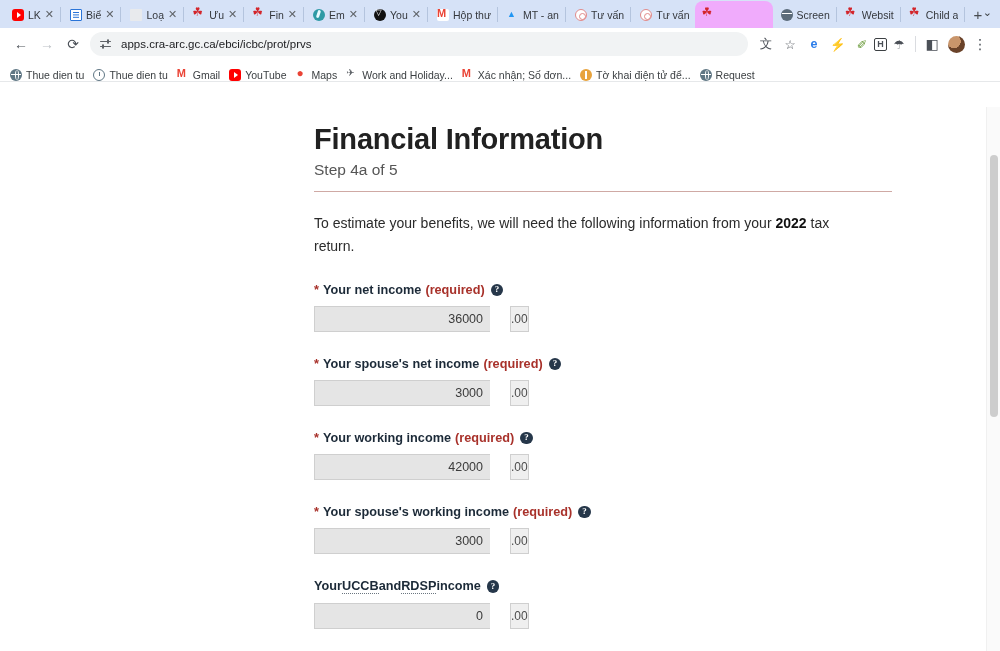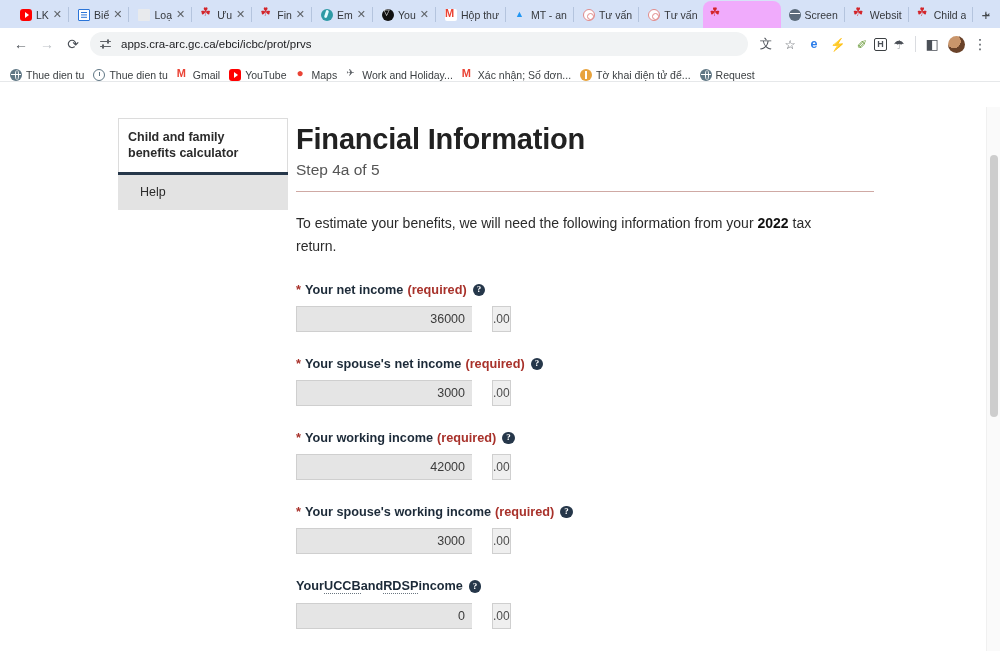--- a/index.html
+++ b/index.html
@@ -9,21 +9,21 @@
     font-family:"Liberation Sans", sans-serif;
     background:#ffffff;
     overflow:hidden;
   }
 
   
   #browser { width:1000px; height:651px; position:relative; background:#fff; }
 
   .tabstrip {
     height:28px; background:#d6e2f7; display:flex; align-items:flex-end;
-    padding:0 0 0 12px; position:relative;
+    padding:0 0 0 4px; position:relative;
   }
 
   .tab {
     height:27px; display:flex; align-items:center; gap:4px;
     padding:0 5px 0 8px; font-size:10.5px; color:#35383d;
     position:relative; flex:0 0 auto; max-width:74px; min-width:54px;
     border-radius:8px 8px 0 0; overflow:hidden; white-space:nowrap;
   }
   .tab.active { background:#f0abfc; color:#1f2328; max-width:78px;gap:34px; }
   .tab .tlabel { overflow:hidden; text-overflow:clip; flex:1 1 auto; }
@@ -114,21 +114,21 @@
   .sidebar { position:absolute; left:118px; top:11px; width:170px; }
   .side-title {
     background:#ffffff; border:1px solid #dcdcdc; border-bottom:none;
     padding:10px 12px 11px 9px; font-size:12.5px; font-weight:bold; color:#2b2b2b; line-height:1.28;
   }
   .side-rule { height:3px; background:#26374a; }
   .side-item {
     background:#e3e3e3; padding:10px 12px 11px 22px; font-size:12.5px; color:#2b2b2b;
   }
 
-  .content { position:absolute; left:296px; top:0; width:600px; }
+  .content { position:absolute; left:314px; top:0; width:600px; }
   h1.fin-title {
     font-size:29px; font-weight:bold; color:#212121; margin:0; padding:16px 0 0 0;
     letter-spacing:-0.2px; line-height:1.12;
   }
   .step-line { font-size:15.5px; color:#555; margin:6px 0 0 0; }
   .title-rule { height:1px; background:#cfa9a4; margin:12px 0 0 0; width:578px; }
   .intro { font-size:14px; color:#2b2b2b; line-height:1.62; margin:20px 0 0 0; width:555px; }
   .intro b { font-weight:bold; color:#111; }
 
   .fieldgroup { margin-top:25px; }
@@ -329,25 +329,20 @@
     </div>
     <div class="bm">
       <span class="bmico bm-globe"></span>
       <span>Request</span>
     </div>
   </div>
 
   <div class="page">
     <div class="page-inner">
 
-      <div class="sidebar">
-        <div class="side-title">Child and family benefits calculator</div>
-        <div class="side-rule"></div>
-        <div class="side-item">Help</div>
-      </div>
 
       <div class="content">
         <h1 class="fin-title">Financial Information</h1>
         <div class="step-line">Step 4a of 5</div>
         <div class="title-rule"></div>
 
         <p class="intro"><span>To estimate your benefits, we will need the following information from your </span><b>2022</b><span> tax return.</span></p>
 
         <div class="fieldgroup">
           <div class="flabel">

